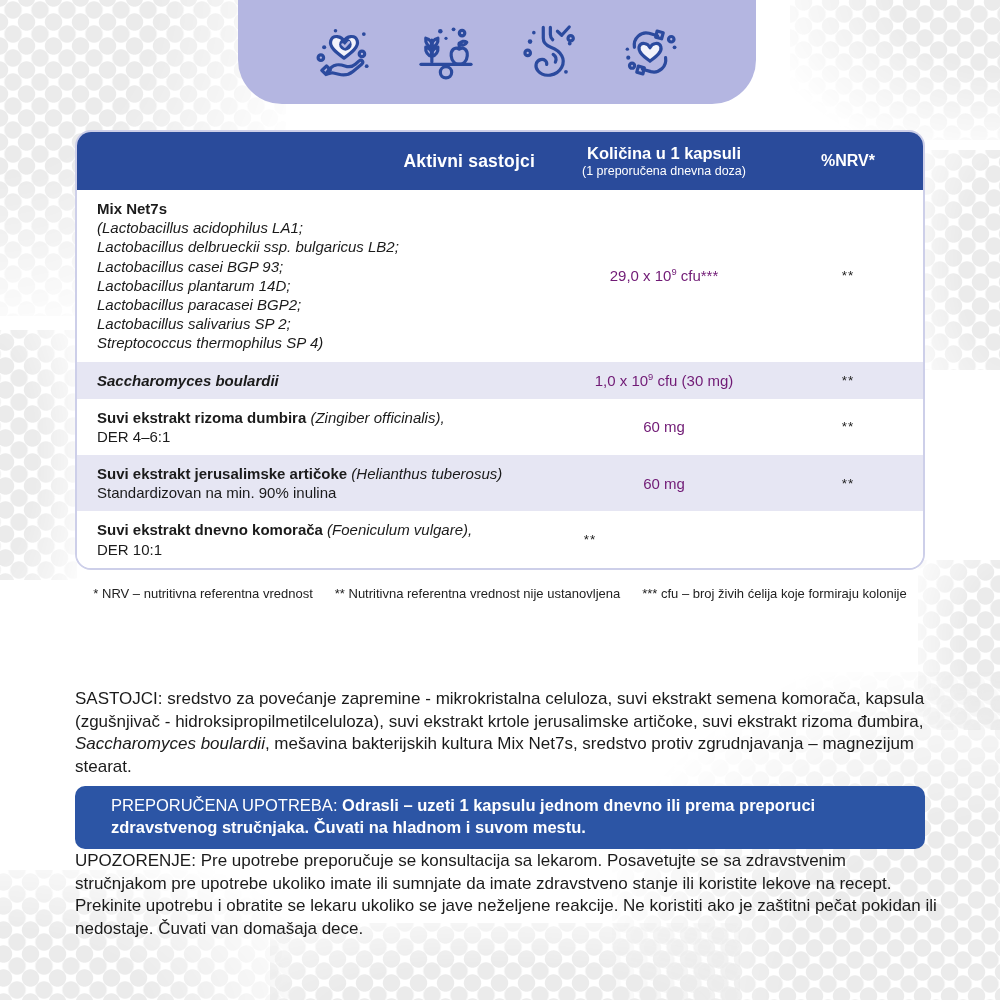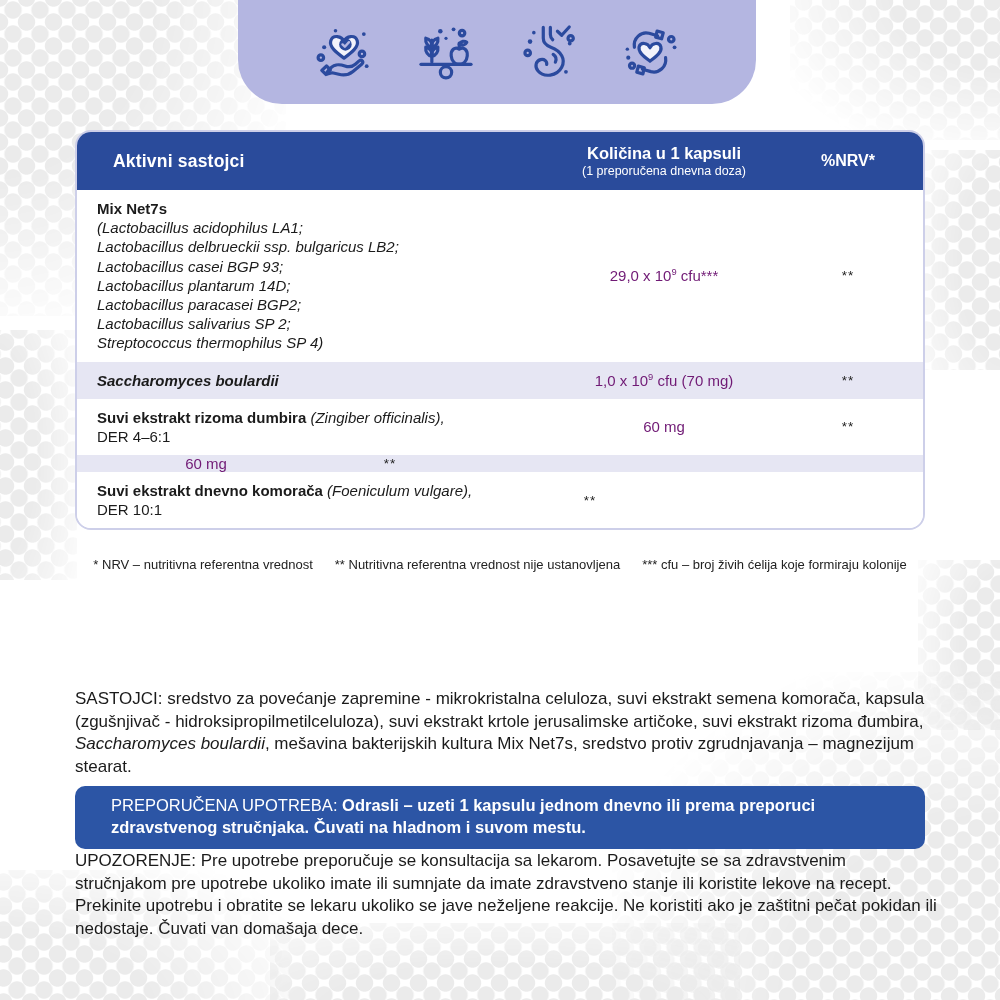--- a/index.html
+++ b/index.html
@@ -52,39 +52,39 @@
   .icf{fill:#2b4a9e;stroke:none;}
   .icw{fill:#f3f3fb;}
 
   
   .table-card{
     position:absolute;left:75px;top:130px;width:850px;z-index:2;
     background:#fff;border:2px solid #cdcfe9;border-radius:16px;overflow:hidden;
     box-sizing:border-box;
   }
   .thead{background:#2a4b9b;color:#fff;display:flex;align-items:center;min-height:58px;}
-  .col-name{width:458px;padding-left:36px;box-sizing:border-box;}
+  .col-name{width:458px;padding-left:20px;box-sizing:border-box;text-align:right;}
   .col-amount{width:258px;text-align:center;}
   .col-nrv{width:110px;text-align:center;}
   .thead .col-name{font-weight:bold;font-size:17.5px;letter-spacing:.2px;}
   .thead .col-amount .l1{font-weight:bold;font-size:16.5px;line-height:1.15;}
   .thead .col-amount .l2{font-size:12.5px;margin-top:1px;}
   .thead .col-nrv{font-weight:bold;font-size:16px;}
   .trow{display:flex;align-items:center;background:#fff;}
   .trow.alt{background:#e6e6f3;}
   .cell-name{width:458px;padding:9px 6px 9px 20px;box-sizing:border-box;font-size:15px;line-height:1.28;}
   .cell-amount{width:258px;text-align:center;font-size:15px;color:#701a75;}
   .cell-nrv{width:110px;text-align:center;font-size:13.5px;color:#222;letter-spacing:1px;}
   .nm-bold{font-weight:bold;}
   .it{font-style:italic;}
   .pre{white-space:pre-line;}
   sup{font-size:.62em;}
 
   
-  .footnotes{position:absolute;left:0;top:557px;width:1000px;text-align:center;font-size:13px;color:#222;z-index:2;}
+  .footnotes{position:absolute;left:0;top:586px;width:1000px;text-align:center;font-size:13px;color:#222;z-index:2;}
   .footnotes span{margin:0 11px;}
 
   
   .ingredients-par{position:absolute;left:75px;top:688px;width:856px;font-size:17px;line-height:1.33;margin:0;z-index:2;}
   .usage-box{
     position:absolute;left:75px;top:786px;width:850px;box-sizing:border-box;z-index:2;
     background:#2c55a5;color:#fff;border-radius:10px;padding:9px 20px 10px 36px;
     font-size:16.5px;line-height:1.32;font-weight:bold;
   }
   .warning-par{position:absolute;left:75px;top:850px;width:866px;font-size:17px;line-height:1.33;margin:0;z-index:2;}
@@ -182,34 +182,38 @@
 Streptococcus thermophilus SP 4)</div>
       </div>
       <div class="cell-amount"><span>29,0 x 10</span><sup>9</sup><span> cfu***</span></div>
       <div class="cell-nrv">**</div>
     </div>
 
     <div class="trow alt">
       <div class="cell-name">
         <span class="nm-bold it">Saccharomyces boulardii</span>
       </div>
-      <div class="cell-amount"><span>1,0 x 10</span><sup>9</sup><span> cfu (70 mg)</span></div>
+      <div class="cell-amount"><span>1,0 x 10</span><sup>9</sup><span> cfu (30 mg)</span></div>
       <div class="cell-nrv">**</div>
     </div>
 
     <div class="trow">
       <div class="cell-name">
         <div><span class="nm-bold">Suvi ekstrakt rizoma dumbira </span><span class="it">(Zingiber officinalis),</span></div>
         <div>DER 4–6:1</div>
       </div>
       <div class="cell-amount"><span>60 mg</span><sup></sup><span></span></div>
       <div class="cell-nrv">**</div>
     </div>
 
     <div class="trow alt">
+      <div class="cell-name">
+        <div><span class="nm-bold">Suvi ekstrakt jerusalimske artičoke </span><span class="it">(Helianthus tuberosus)</span></div>
+        <div>Standardizovan na min. 90% inulina</div>
+      </div>
       <div class="cell-amount"><span>60 mg</span><sup></sup><span></span></div>
       <div class="cell-nrv">**</div>
     </div>
 
     <div class="trow">
       <div class="cell-name">
         <div><span class="nm-bold">Suvi ekstrakt dnevno komorača </span><span class="it">(Foeniculum vulgare),</span></div>
         <div>DER 10:1</div>
       </div>
       <div class="cell-nrv">**</div>

